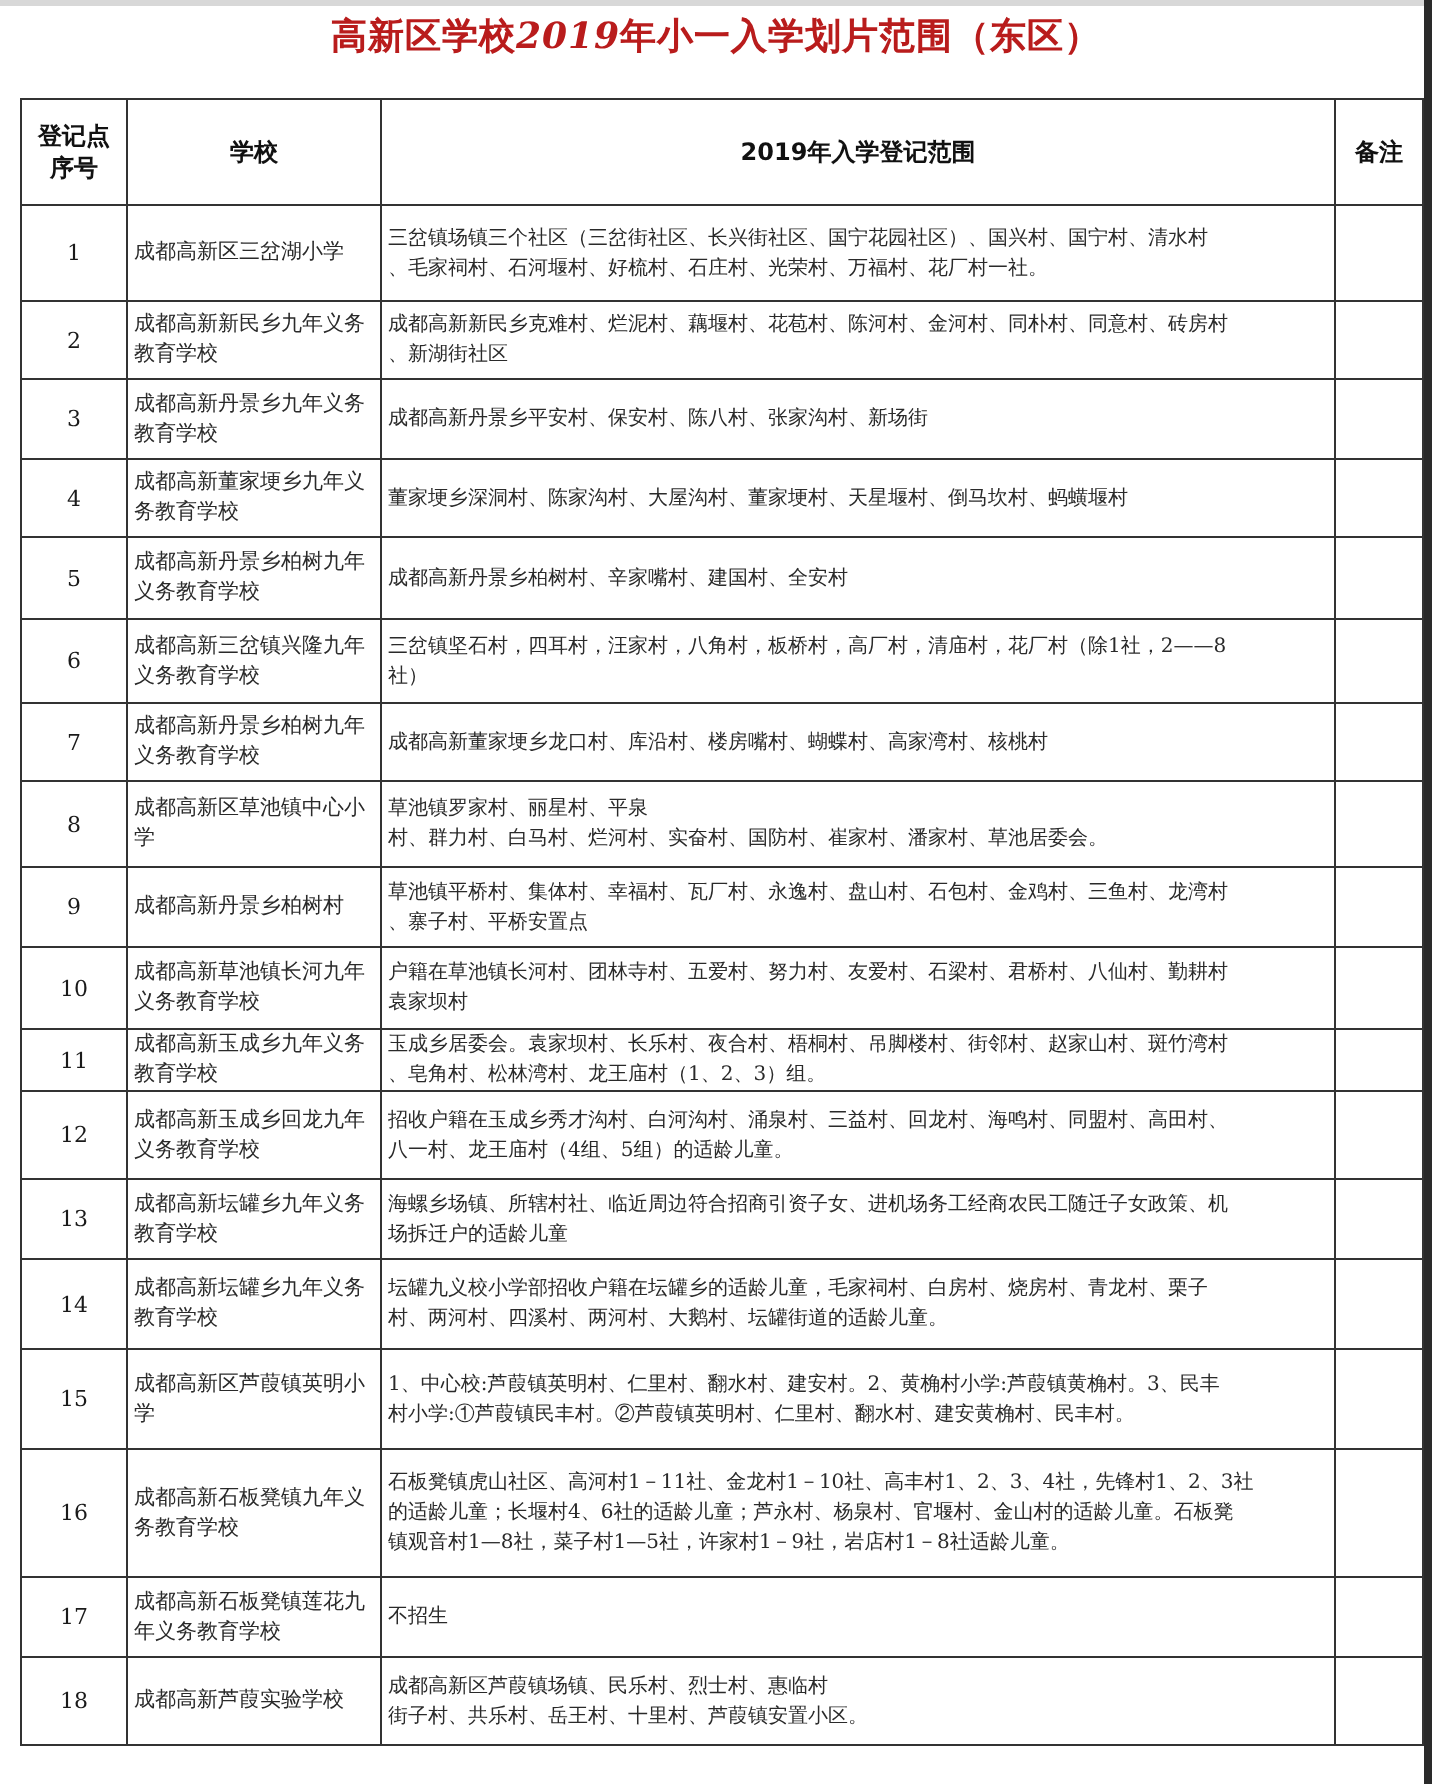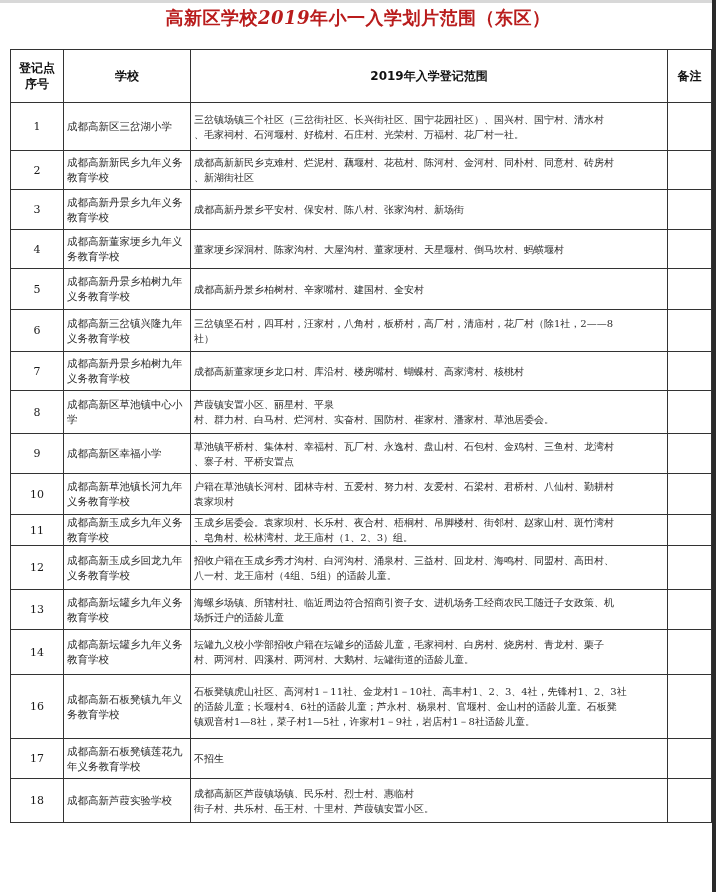--- a/index.html
+++ b/index.html
@@ -109,28 +109,28 @@
         <td class="school">成都高新丹景乡柏树九年义务教育学校</td>
         <td class="range">
           <span>成都高新董家埂乡龙口村、库沿村、楼房嘴村、蝴蝶村、高家湾村、核桃村</span>
         </td>
         <td class="note"></td>
       </tr>
       <tr style="height: 43px;">
         <td class="no">8</td>
         <td class="school">成都高新区草池镇中心小学</td>
         <td class="range">
-          <span>芦葭镇安置小区、丽星村、平泉</span>
+          <span>草池镇罗家村、丽星村、平泉</span>
           <span>村、群力村、白马村、烂河村、实奋村、国防村、崔家村、潘家村、草池居委会。</span>
         </td>
         <td class="note"></td>
       </tr>
       <tr style="height: 40px;">
         <td class="no">9</td>
-        <td class="school">成都高新区幸福小学</td>
+        <td class="school">成都高新丹景乡柏树村</td>
         <td class="range">
           <span>草池镇平桥村、集体村、幸福村、瓦厂村、永逸村、盘山村、石包村、金鸡村、三鱼村、龙湾村</span>
           <span>、寨子村、平桥安置点</span>
         </td>
         <td class="note"></td>
       </tr>
       <tr style="height: 41px;">
         <td class="no">10</td>
         <td class="school">成都高新草池镇长河九年义务教育学校</td>
         <td class="range">
@@ -168,20 +168,29 @@
       </tr>
       <tr style="height: 45px;">
         <td class="no">14</td>
         <td class="school">成都高新坛罐乡九年义务教育学校</td>
         <td class="range">
           <span>坛罐九义校小学部招收户籍在坛罐乡的适龄儿童，毛家祠村、白房村、烧房村、青龙村、栗子</span>
           <span>村、两河村、四溪村、两河村、大鹅村、坛罐街道的适龄儿童。</span>
         </td>
         <td class="note"></td>
       </tr>
+      <tr style="height: 50px;">
+        <td class="no">15</td>
+        <td class="school">成都高新区芦葭镇英明小学</td>
+        <td class="range">
+          <span>1、中心校:芦葭镇英明村、仁里村、翻水村、建安村。2、黄桷村小学:芦葭镇黄桷村。3、民丰</span>
+          <span>村小学:①芦葭镇民丰村。②芦葭镇英明村、仁里村、翻水村、建安黄桷村、民丰村。</span>
+        </td>
+        <td class="note"></td>
+      </tr>
       <tr style="height: 64px;">
         <td class="no">16</td>
         <td class="school">成都高新石板凳镇九年义务教育学校</td>
         <td class="range">
           <span>石板凳镇虎山社区、高河村1－11社、金龙村1－10社、高丰村1、2、3、4社，先锋村1、2、3社</span>
           <span>的适龄儿童；长堰村4、6社的适龄儿童；芦永村、杨泉村、官堰村、金山村的适龄儿童。石板凳</span>
           <span>镇观音村1—8社，菜子村1—5社，许家村1－9社，岩店村1－8社适龄儿童。</span>
         </td>
         <td class="note"></td>
       </tr>

